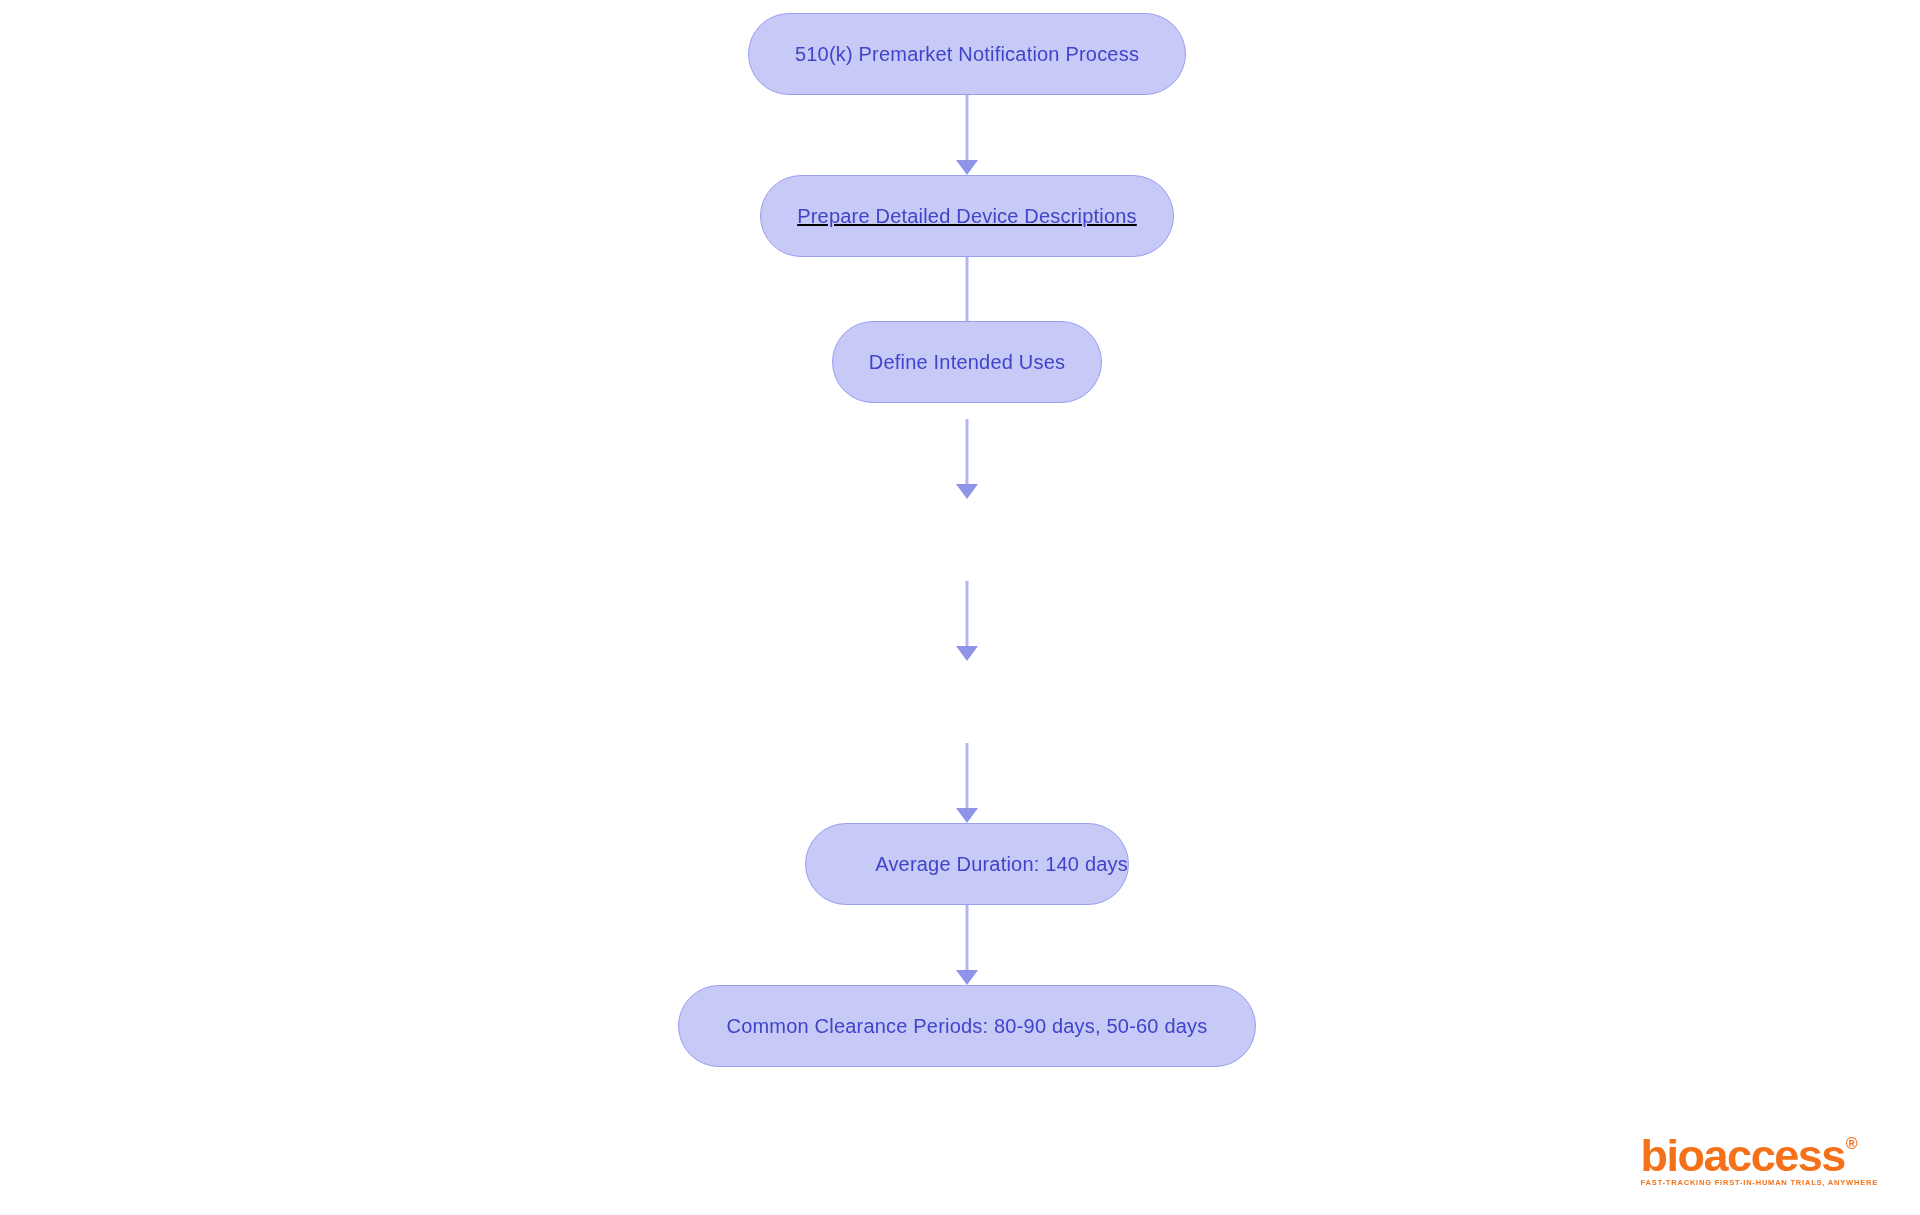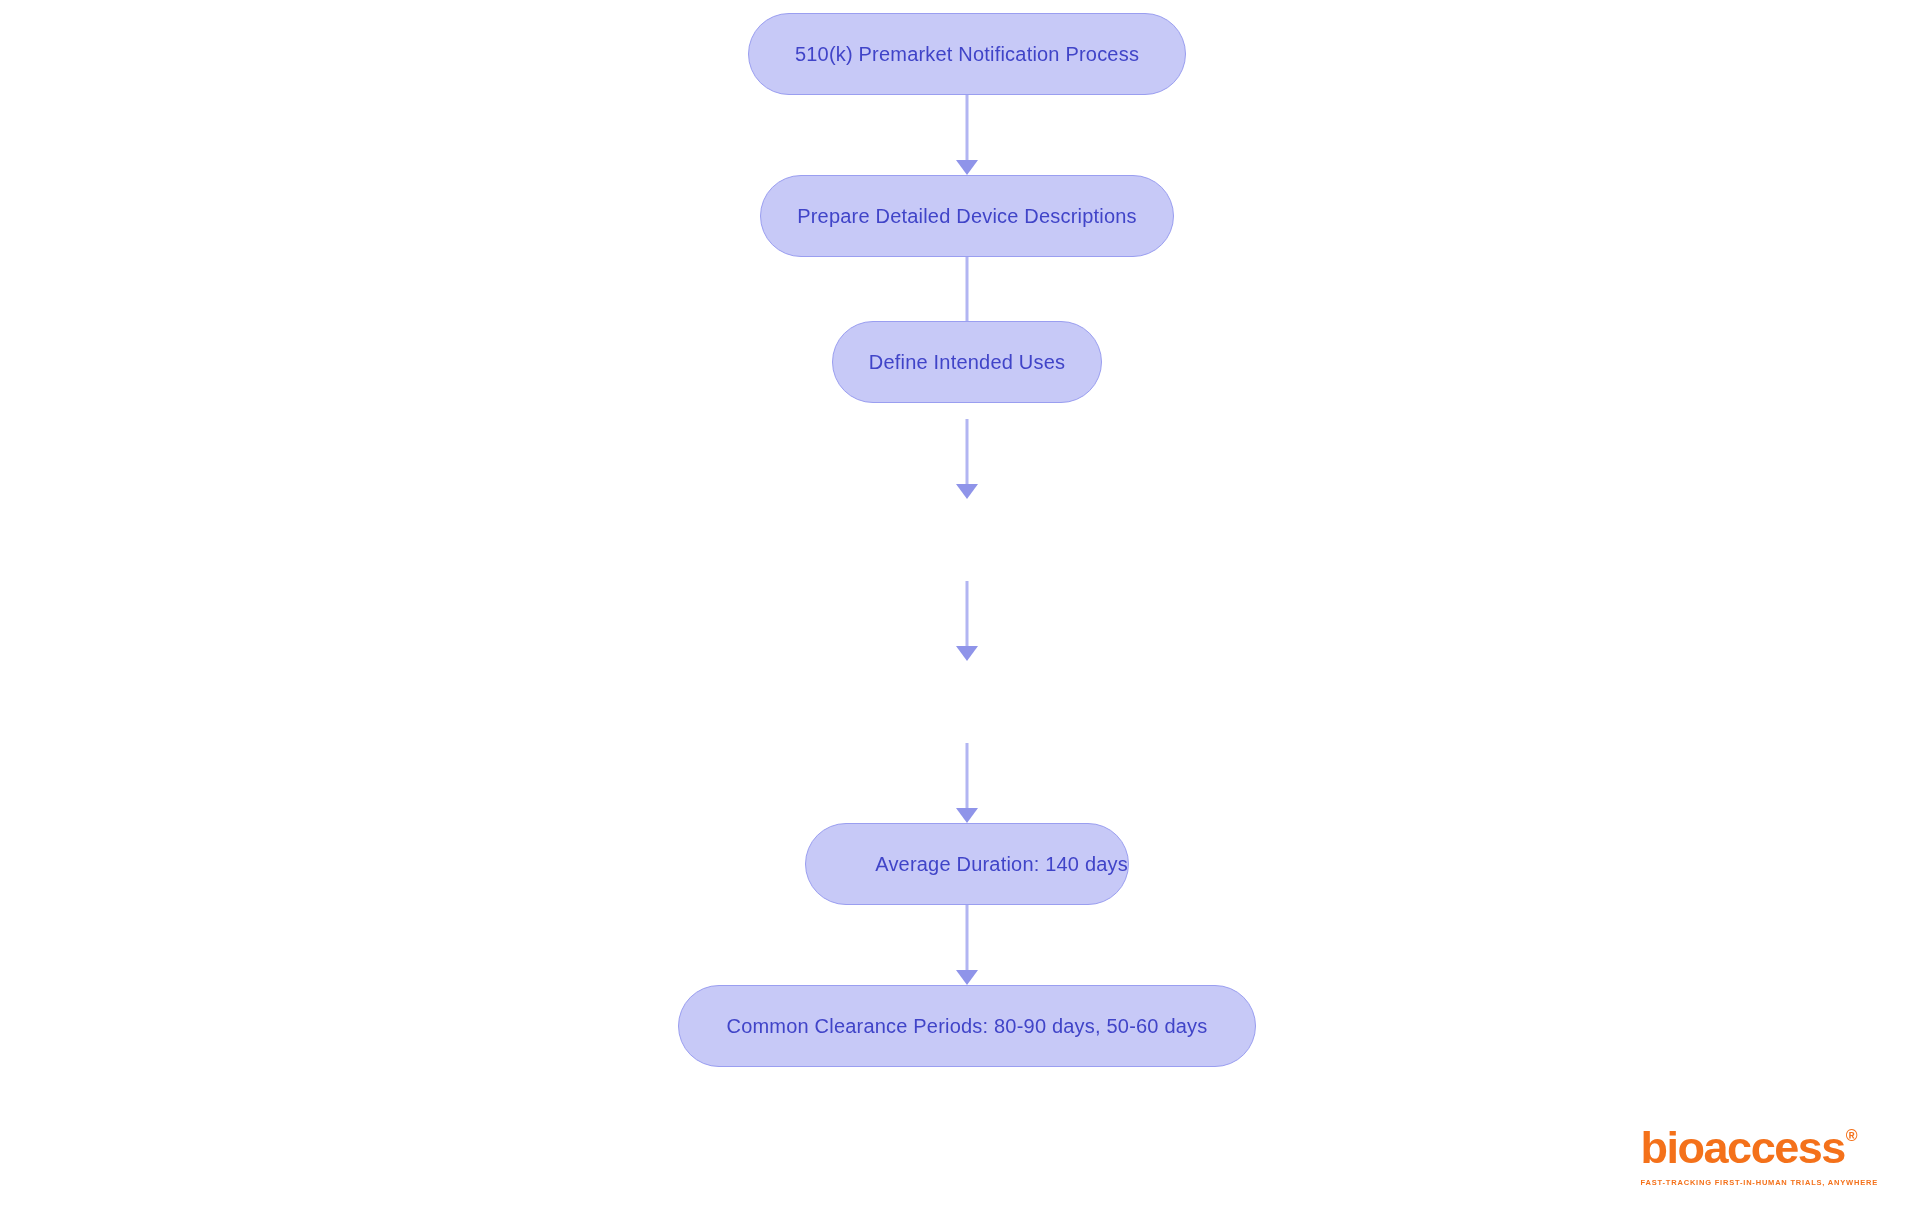--- a/index.html
+++ b/index.html
@@ -84,41 +84,41 @@
     font-weight: bold;
     letter-spacing: -1.5px;
   }
   .logo-reg {
     font-size: 16px;
     font-weight: bold;
     vertical-align: 22px;
     margin-left: 1px;
   }
   .logo-tagline {
-    margin-top: 8px;
+    margin-top: 0;
     font-size: 7.5px;
     font-weight: bold;
     letter-spacing: 0.8px;
     white-space: nowrap;
   }
 </style>
 </head>
 <body>
 
 <div class="flowchart">
   <div class="node" style="top: 13px; width: 438px; height: 82px; border-radius: 41px;">
     <span class="node-label">510(k) Premarket Notification Process</span>
   </div>
 
   <div class="arrow" style="top: 95px; height: 80px;">
     <div class="shaft"></div>
     <div class="head"></div>
   </div>
 
-  <div class="node" style="top: 175px; width: 414px; height: 82px; border-radius: 41px;">
+  <div class="node" style="top: 175px; width: 414px; height: 82px; border-radius: 41px; text-decoration: underline;">
     <span class="node-label">Prepare Detailed Device Descriptions</span>
   </div>
 
   <div class="arrow" style="top: 257px; height: 80px;">
     <div class="shaft"></div>
     <div class="head"></div>
   </div>
 
   <div class="node" style="top: 321px; width: 270px; height: 82px; border-radius: 41px;">
     <span class="node-label">Define Intended Uses</span>

